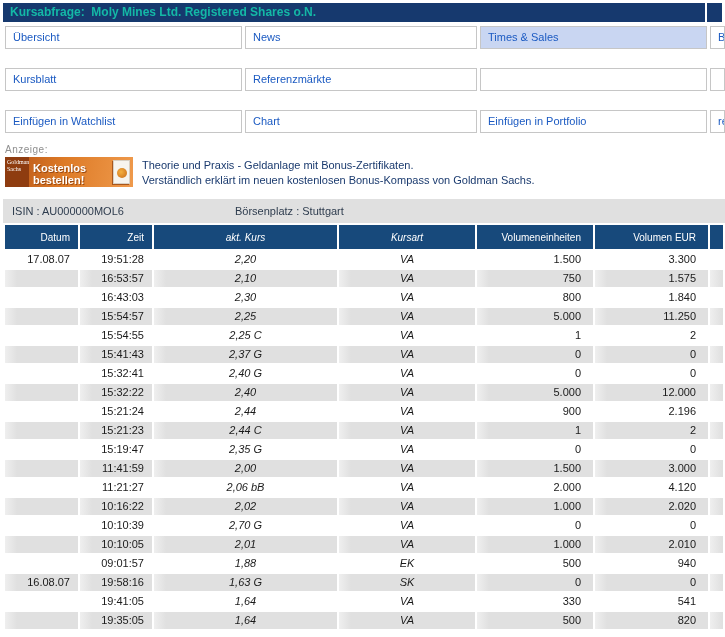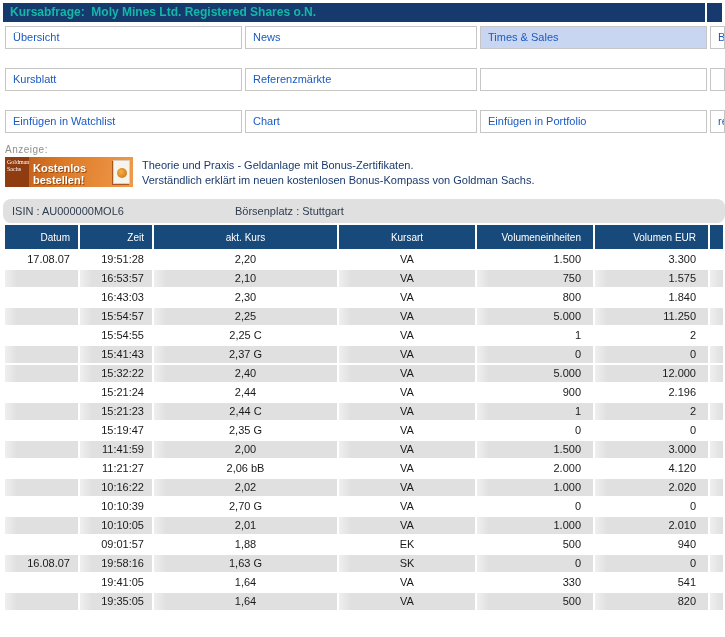--- a/index.html
+++ b/index.html
@@ -61,21 +61,21 @@
   .gs-book::after {
     content:""; position:absolute; left:3px; top:7px; width:10px; height:10px;
     border-radius:50%; background:radial-gradient(circle at 40% 40%, #f4b040, #c96a18);
   }
   .ad-text { margin-left:9px; color:#1a3a6e; line-height:15px; padding-top:1px; }
 
   
   .isinbar {
     margin:11px 0 0 3px; width:722px; height:24px;
     background:#e0e0e0; color:#2e3c4e;
-    display:flex; align-items:center;border-radius:8px;
+    display:flex; align-items:center;
   }
   .isinbar .isin { padding-left:9px; width:232px; }
 
   
   table.quotes {
     margin-left:3px; width:722px; table-layout:fixed;
     border-collapse:separate; border-spacing:2px;
   }
   table.quotes col.c1 { width:73px; }
   table.quotes col.c2 { width:72px; }
@@ -89,21 +89,21 @@
     height:24px; font-size:10px; overflow:hidden; white-space:nowrap;
   }
   table.quotes td {
     height:17px; line-height:17px; background:#fff;
     overflow:hidden; white-space:nowrap;
   }
   table.quotes tr.alt td {
     background:linear-gradient(to right,#efefef 0,#e0e0e0 12px);
   }
   .ar { text-align:right; }
-  .ac { text-align:center; }
+  .ac { text-align:center;font-style:italic; }
   th.ar, td.ar { padding-right:12px; }
   td.d1, th.h1, td.d2, th.h2 { padding-right:8px; }
 </style>
 </head>
 <body>
 
 <div class="titlebar">
   <div class="titlebar-main">Kursabfrage:  Moly Mines Ltd. Registered Shares o.N.</div>
   <div class="titlebar-stub"></div>
 </div>
@@ -213,20 +213,29 @@
       </tr>
       <tr class="alt">
         <td class="ar d1"></td>
         <td class="ar d2">15:41:43</td>
         <td class="ac d3">2,37 G</td>
         <td class="ac d4">VA</td>
         <td class="ar d5">0</td>
         <td class="ar d6">0</td>
         <td></td>
       </tr>
+      <tr class="">
+        <td class="ar d1"></td>
+        <td class="ar d2">15:32:41</td>
+        <td class="ac d3">2,40 G</td>
+        <td class="ac d4">VA</td>
+        <td class="ar d5">0</td>
+        <td class="ar d6">0</td>
+        <td></td>
+      </tr>
       <tr class="alt">
         <td class="ar d1"></td>
         <td class="ar d2">15:32:22</td>
         <td class="ac d3">2,40</td>
         <td class="ac d4">VA</td>
         <td class="ar d5">5.000</td>
         <td class="ar d6">12.000</td>
         <td></td>
       </tr>
       <tr class="">

